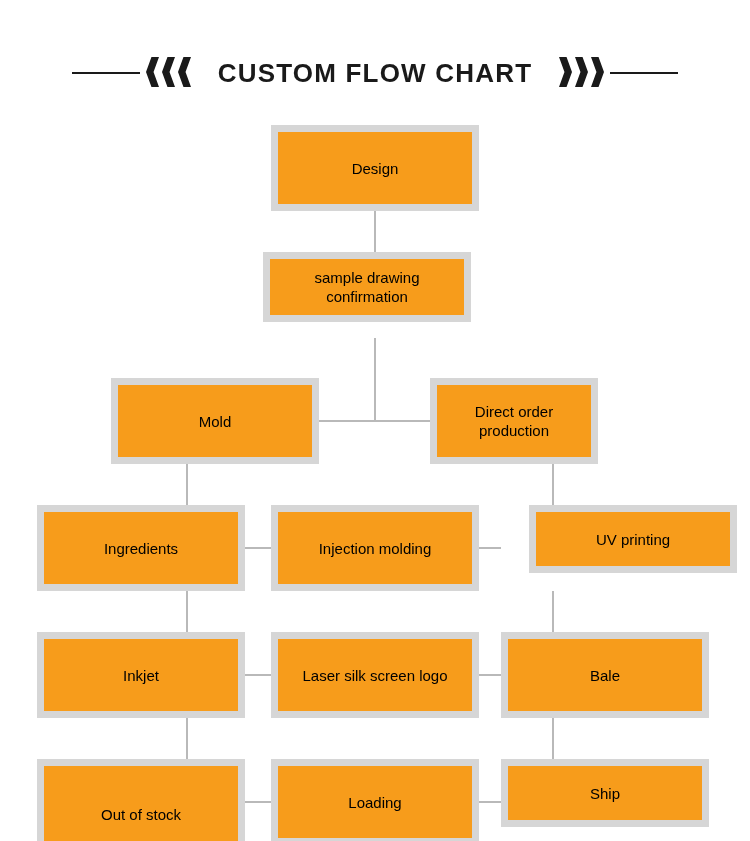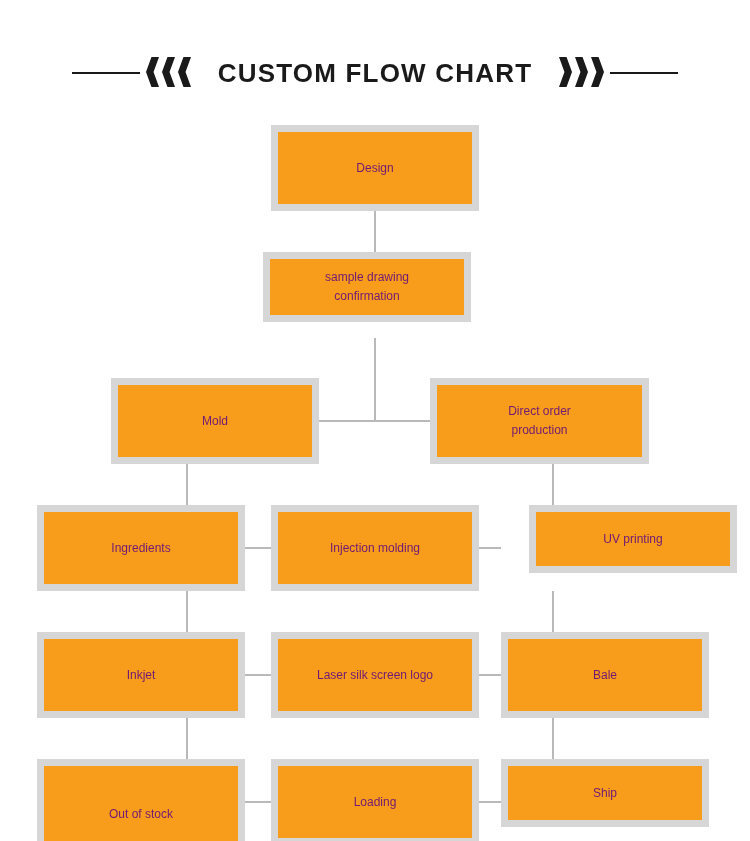--- a/index.html
+++ b/index.html
@@ -78,22 +78,22 @@
   
   .node {
     position: absolute;
     box-sizing: border-box;
     border: 7px solid #d6d6d6;
     background: #f79c1b;
     display: flex;
     align-items: center;
     justify-content: center;
     text-align: center;
-    color: #701a75;
-    font-size: 12px;
+    color: #000000;
+    font-size: 15px;
     line-height: 19px;
     padding: 2px 6px;
   }
   .node span { display: block; white-space: pre-line; }
 </style>
 </head>
 <body>
 
 <div id="canvas">
 
@@ -151,21 +151,21 @@
 
   <div class="node" style="left:263px; top:229px; width:208px; height:70px;">
     <span>sample drawing
 confirmation</span>
   </div>
 
   <div class="node" style="left:111px; top:355px; width:208px; height:86px;">
     <span>Mold</span>
   </div>
 
-  <div class="node" style="left:430px; top:355px; width:219px; height:86px;">
+  <div class="node" style="left:430px; top:355px; width:168px; height:86px;">
     <span>Direct order
 production</span>
   </div>
 
   <div class="node" style="left:37px; top:482px; width:208px; height:86px;">
     <span>Ingredients</span>
   </div>
 
   <div class="node" style="left:271px; top:482px; width:208px; height:86px;">
     <span>Injection molding</span>

